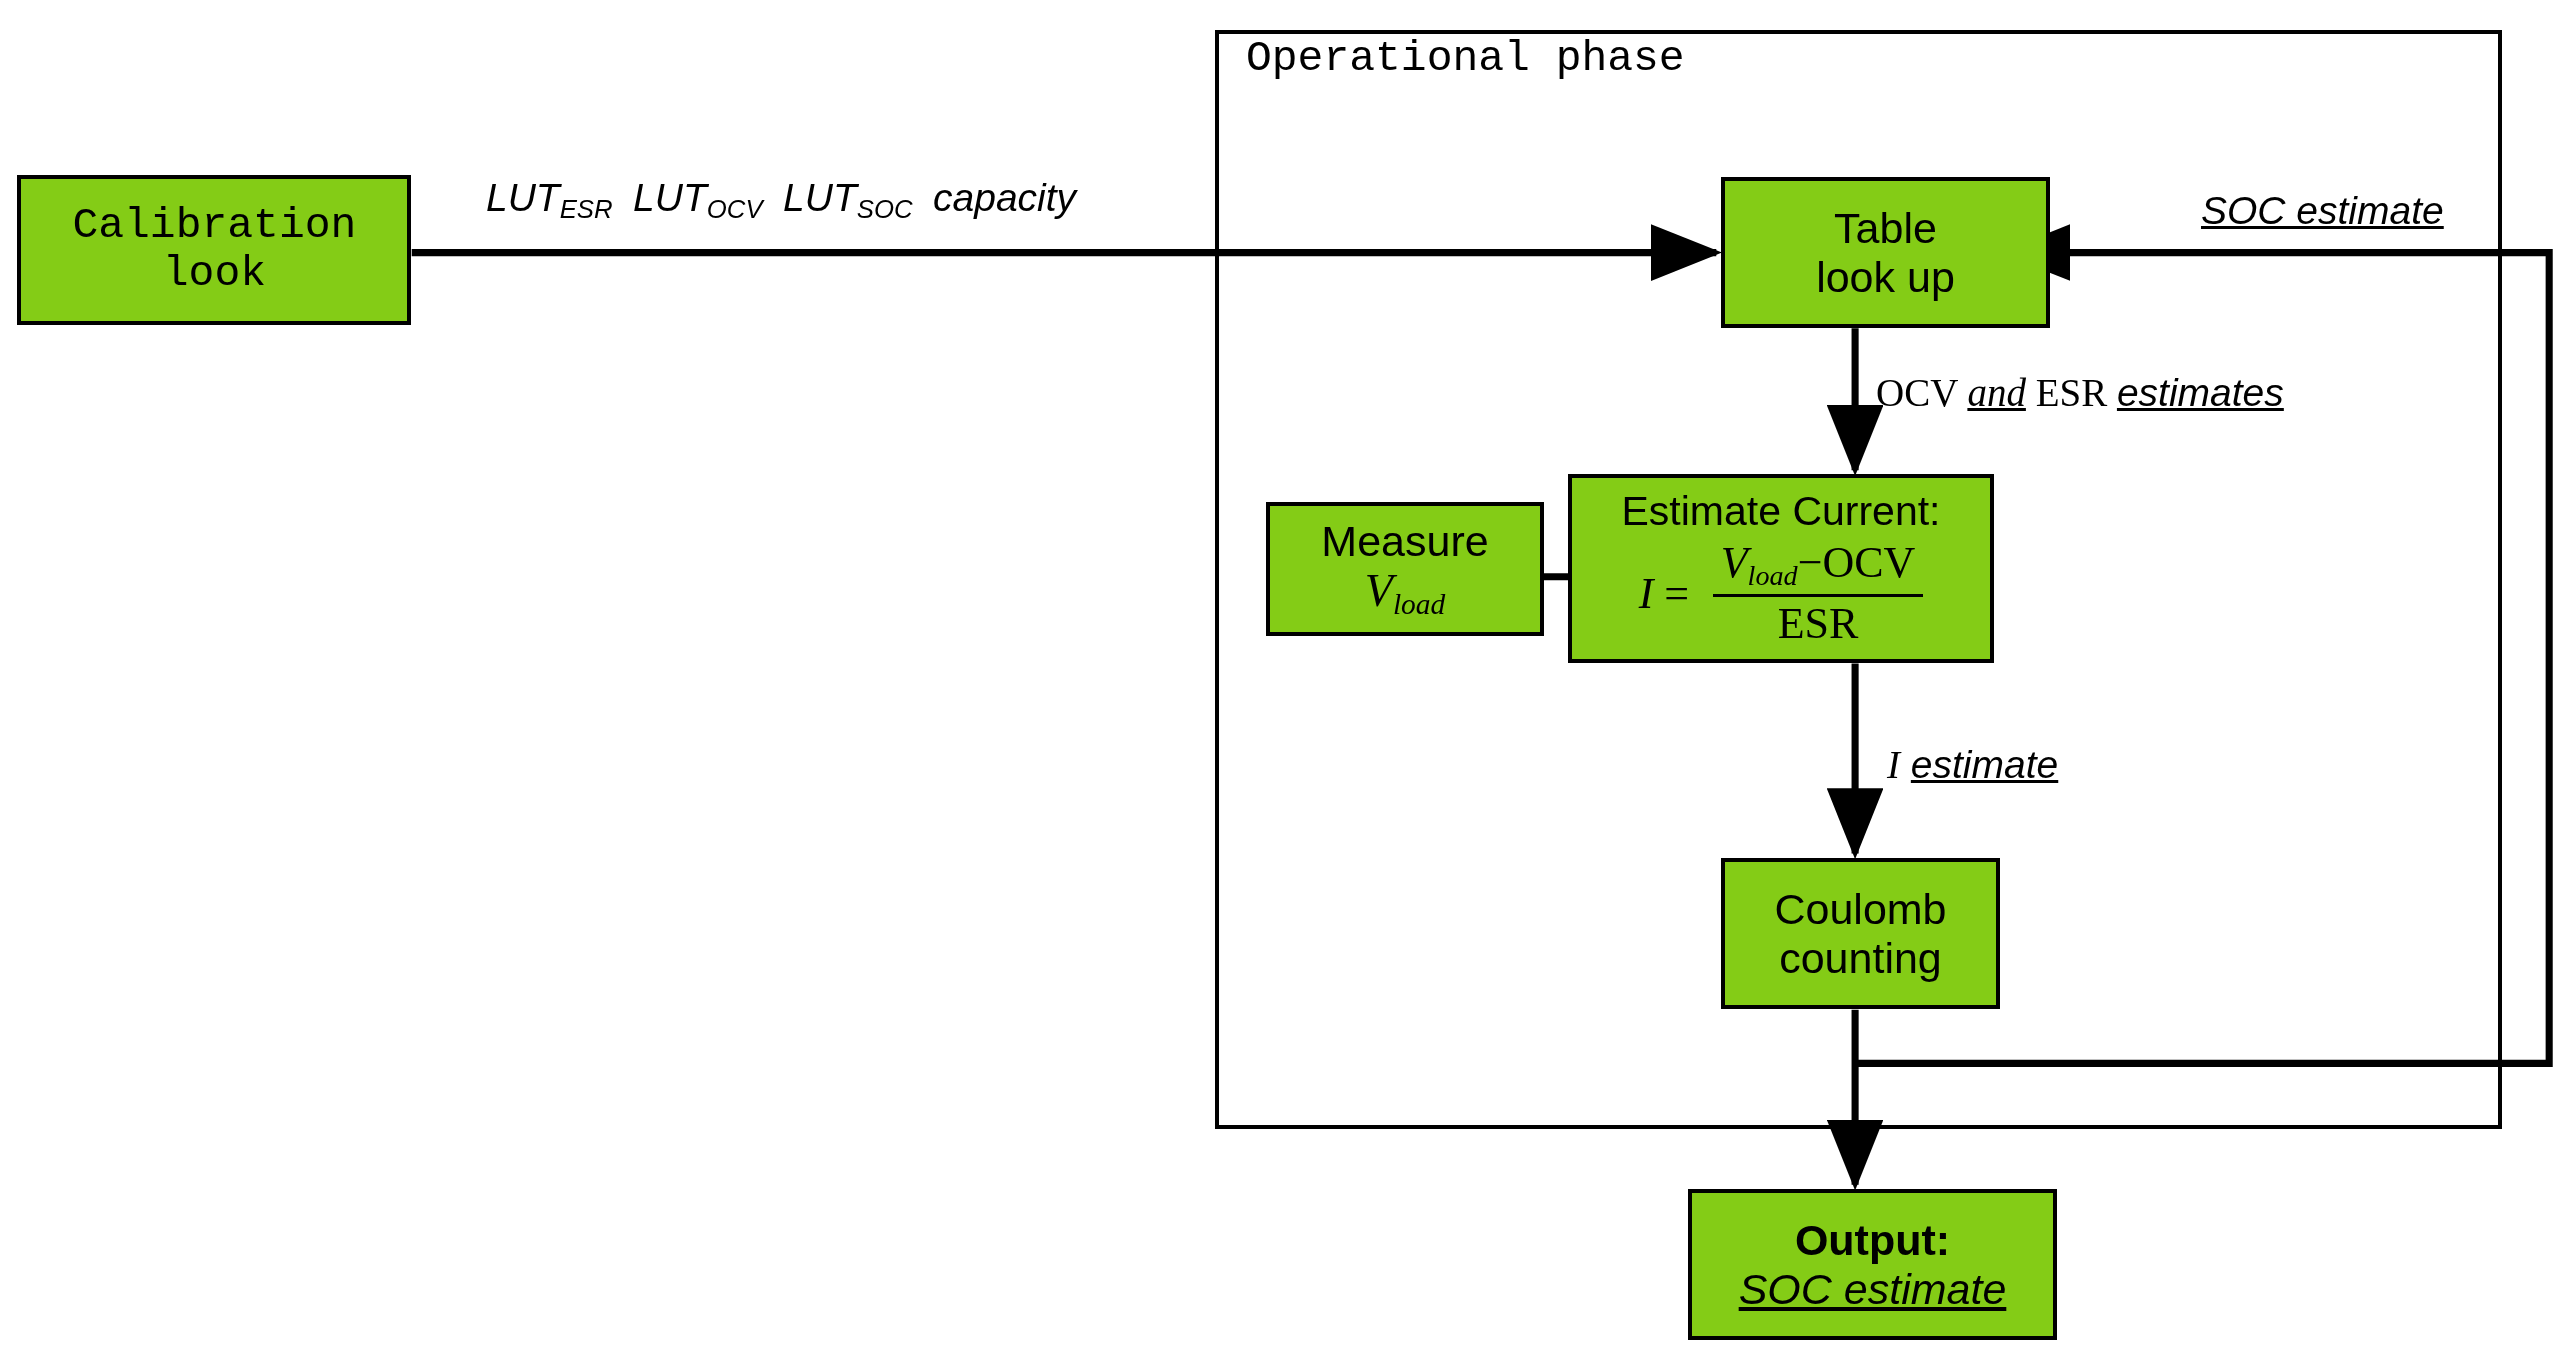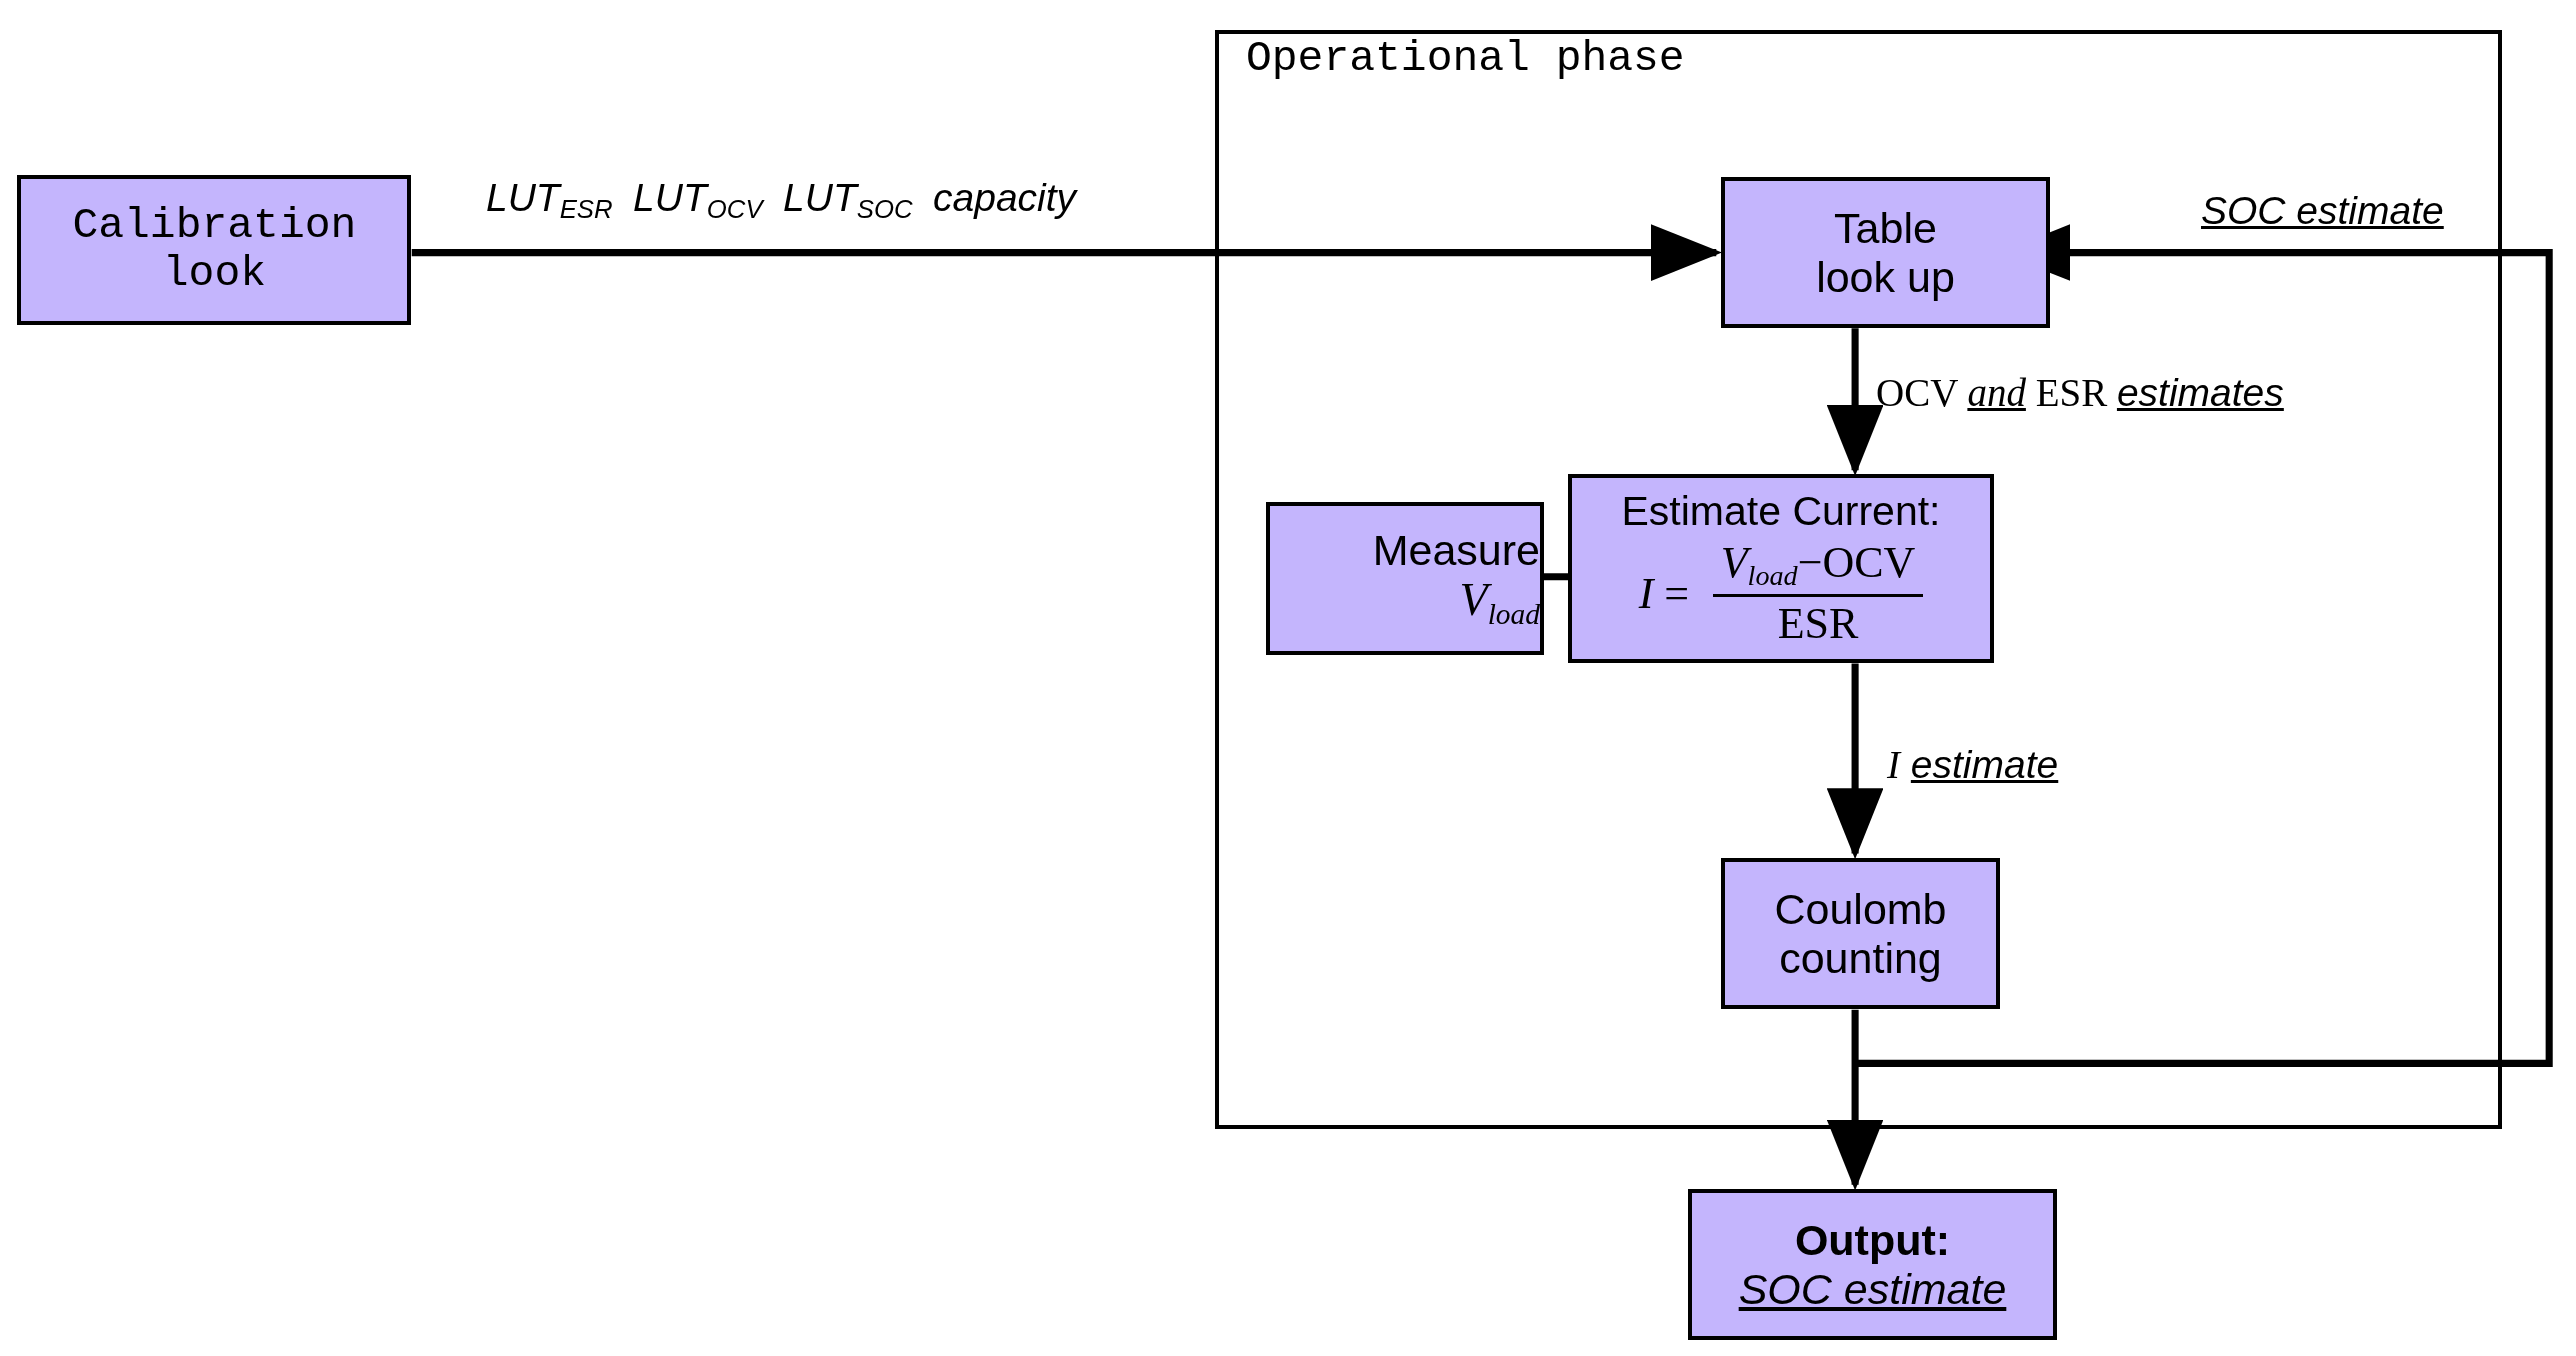--- a/index.html
+++ b/index.html
@@ -20,21 +20,21 @@
     position: absolute;
     left: 0; top: 0;
     width: 2576px;
     height: 1357px;
     pointer-events: none;
   }
   .box {
     position: absolute;
     box-sizing: border-box;
     border: 4px solid #000000;
-    background: #c4b5fd;
+    background: #84cc16;
     display: flex;
     flex-direction: column;
     align-items: center;
     justify-content: center;
     line-height: 1.12;
     text-align: center;
   }
   .lbl {
     position: absolute;
     white-space: nowrap;
@@ -65,23 +65,22 @@
     width: 394px; height: 150px;
     font-size: 43px;
   }
   #table-lookup-box {
     left: 1721px; top: 177px;
     width: 329px; height: 151px;
     font-size: 43px;
   }
   #measure-box {
     left: 1266px; top: 502px;
-    width: 278px; height: 153px;
-    font-size: 43px;
-    align-items: flex-end;
+    width: 278px; height: 134px;
+    font-size: 43px;
   }
   #estimate-current-box {
     left: 1568px; top: 474px;
     width: 426px; height: 189px;
     font-size: 41px;
     justify-content: flex-start;
     padding-top: 11px;
   }
   #coulomb-box {
     left: 1721px; top: 858px;

